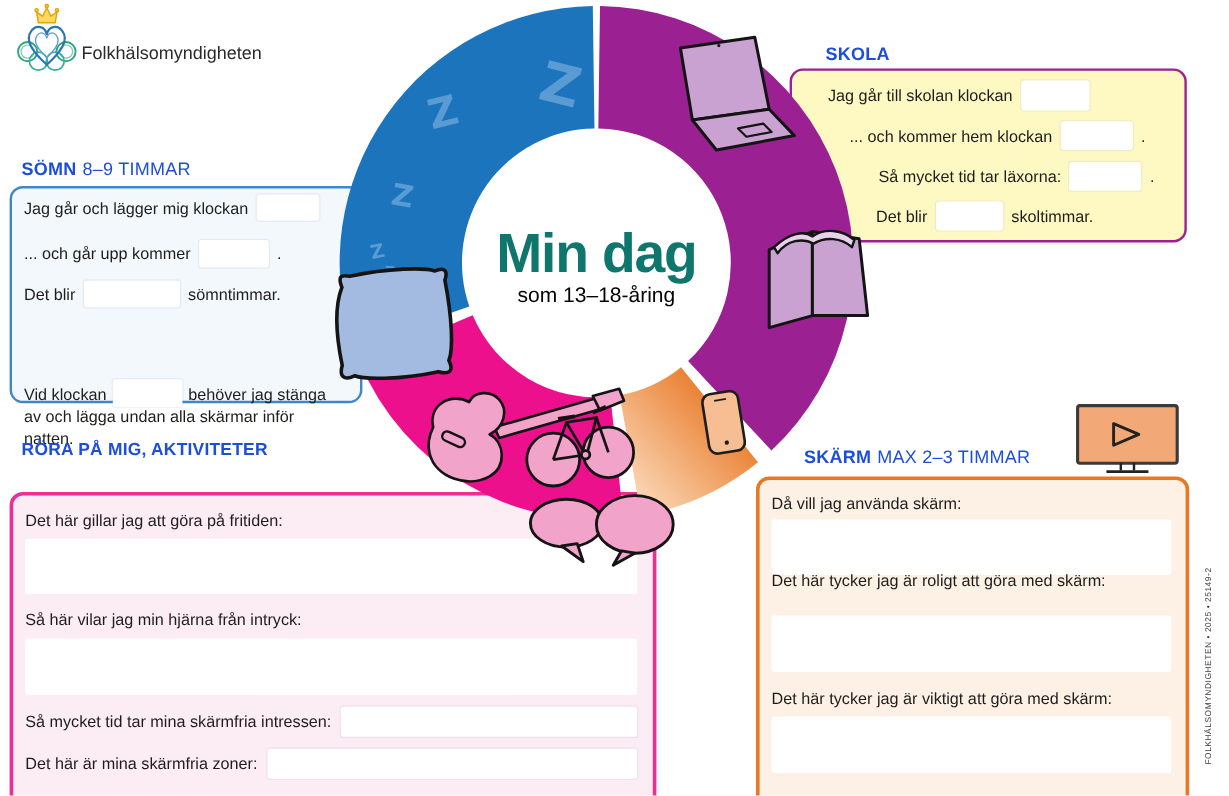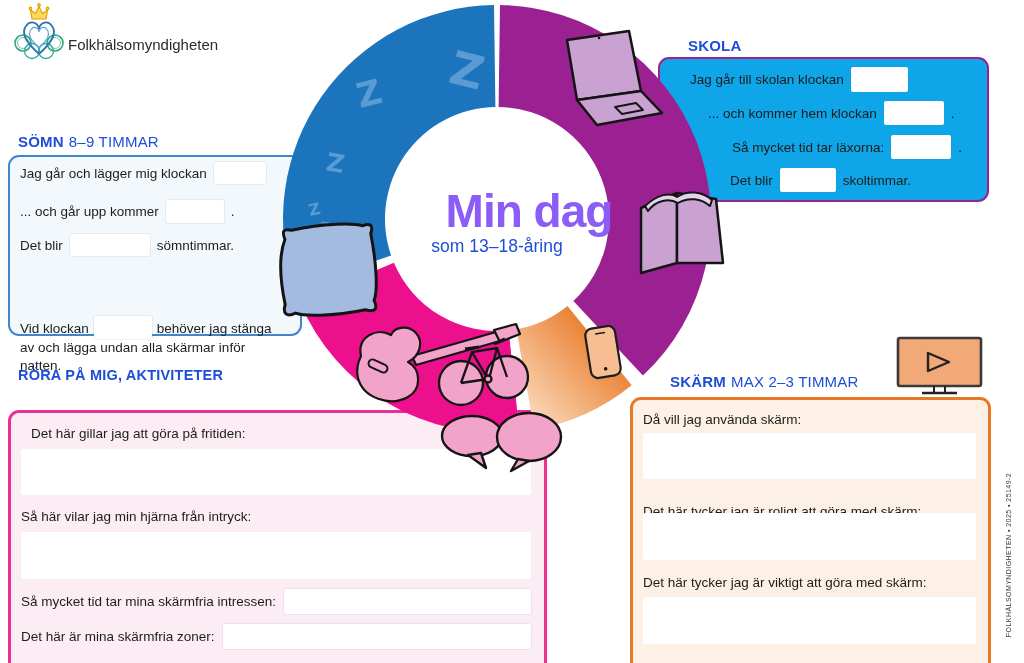--- a/index.html
+++ b/index.html
@@ -7,44 +7,44 @@
        font-family:"Liberation Sans",sans-serif;color:#1d1d1b;}
 
   
   .hdr{position:absolute;font-size:15px;font-weight:700;letter-spacing:.2px;color:#1d4ed8;z-index:3;white-space:nowrap;}
   .hdr .light{font-weight:400;margin-left:5px;}
   .hdr2{line-height:17.5px;font-size:14.5px;}
 
   
   .box{position:absolute;border-radius:11px;z-index:1;}
   .somn-box{left:8px;top:155px;width:290px;height:177px;background:#F3F8FD;border:2px solid #3E87CB;}
-  .skola-box{left:658px;top:57px;width:327px;height:141px;background:#0ea5e9;border:2px solid #9B2192;}
+  .skola-box{left:658px;top:57px;width:327px;height:141px;background:#fef9c3;border:2px solid #9B2192;}
   .ata-box{left:8px;top:410px;width:533px;height:270px;background:#FCEDF5;border:3px solid #EC2E95;}
   .skarm-box{left:630px;top:397px;width:355px;height:280px;background:#FDF1E5;border:3px solid #E87825;}
 
   .row{position:absolute;display:flex;align-items:center;gap:7px;font-size:13.5px;white-space:nowrap;}
   .blank{display:inline-block;background:#fff;border-radius:2px;box-shadow:0 0 0 1px rgba(100,130,170,.10);}
   .b-sm{width:52px;height:22px;}
   .b-md{width:58px;height:23px;}
   .b-lg{width:80px;height:22px;}
   .wrapline{position:absolute;display:block;font-size:13.5px;line-height:18px;white-space:normal;margin-top:48px;}
   .wrapline .blank{vertical-align:-6px;margin:0 5px;}
   .fillbox{position:absolute;background:#fff;border-radius:2px;}
   .lbl{position:absolute;font-size:13.5px;white-space:nowrap;}
   .flexrow{position:absolute;display:flex;align-items:center;gap:8px;font-size:13.5px;white-space:nowrap;}
   .flexrow .grow{flex:1;height:25px;}
 
   
   #wheel{position:absolute;left:0;top:0;z-index:2;pointer-events:none;}
 
   
   .center-title{position:absolute;left:497px;top:184px;transform:translateX(-50%);
-    font-size:46px;font-weight:800;letter-spacing:-1px;color:#8b5cf6;z-index:3;white-space:nowrap;margin-left:32px;}
+    font-size:46px;font-weight:800;letter-spacing:-1px;color:#0f766e;z-index:3;white-space:nowrap;}
   .center-sub{position:absolute;left:497px;top:236px;transform:translateX(-50%);
-    font-size:17.5px;color:#1d4ed8;z-index:3;white-space:nowrap;}
+    font-size:17.5px;color:#000000;z-index:3;white-space:nowrap;}
 
   
   .logo-wrap{position:absolute;left:6px;top:2px;z-index:3;}
   .logo-text{position:absolute;left:68px;top:36px;font-size:15px;color:#2b2b2b;z-index:3;}
 
   
   .vfooter{position:absolute;left:1008px;top:555px;transform:translate(-50%,-50%) rotate(-90deg);
     font-size:7px;letter-spacing:.45px;color:#3a3a3a;white-space:nowrap;z-index:1;}
 </style>
 </head>
@@ -115,41 +115,41 @@
     <span>Det blir</span>
     <span class="blank" style="width:56px;height:24px;"></span>
     <span>skoltimmar.</span>
   </div>
 </div>
 
 <div class="hdr hdr2" style="left:18px;top:367px;">
   <div>RÖRA PÅ MIG, AKTIVITETER</div>
 </div>
 <div class="box ata-box">
-  <div class="lbl" style="left:20px;top:13px;">Det här gillar jag att göra på fritiden:</div>
+  <div class="lbl" style="left:10px;top:13px;">Det här gillar jag att göra på fritiden:</div>
   <div class="fillbox" style="left:10px;top:36px;width:510px;height:46px;"></div>
   <div class="lbl" style="left:10px;top:96px;">Så här vilar jag min hjärna från intryck:</div>
   <div class="fillbox" style="left:10px;top:119px;width:510px;height:47px;"></div>
   <div class="flexrow" style="left:10px;top:176px;width:510px;">
     <span>Så mycket tid tar mina skärmfria intressen:</span>
     <span class="blank grow"></span>
   </div>
   <div class="flexrow" style="left:10px;top:211px;width:510px;">
     <span>Det här är mina skärmfria zoner:</span>
     <span class="blank grow"></span>
   </div>
 </div>
 
 <div class="hdr" style="left:670px;top:373px;">
   <span>SKÄRM</span><span class="light">MAX 2–3 TIMMAR</span>
 </div>
 <div class="box skarm-box">
   <div class="lbl" style="left:10px;top:12px;">Då vill jag använda skärm:</div>
   <div class="fillbox" style="left:10px;top:33px;width:333px;height:46px;"></div>
-  <div class="lbl" style="left:10px;top:104px;">Det här tycker jag är roligt att göra med skärm:</div>
+  <div class="lbl" style="left:10px;top:76px;">Det här tycker jag är roligt att göra med skärm:</div>
   <div class="fillbox" style="left:10px;top:113px;width:333px;height:47px;"></div>
   <div class="lbl" style="left:10px;top:175px;">Det här tycker jag är viktigt att göra med skärm:</div>
   <div class="fillbox" style="left:10px;top:197px;width:333px;height:47px;"></div>
 </div>
 
 <svg id="wheel" width="1024" height="663" viewBox="0 0 1024 663">
   <defs>
     <linearGradient id="og" gradientUnits="userSpaceOnUse" x1="620" y1="345" x2="528" y2="428">
       <stop offset="0" stop-color="#E87825"></stop>
       <stop offset="1" stop-color="#FCE0C4"></stop>

